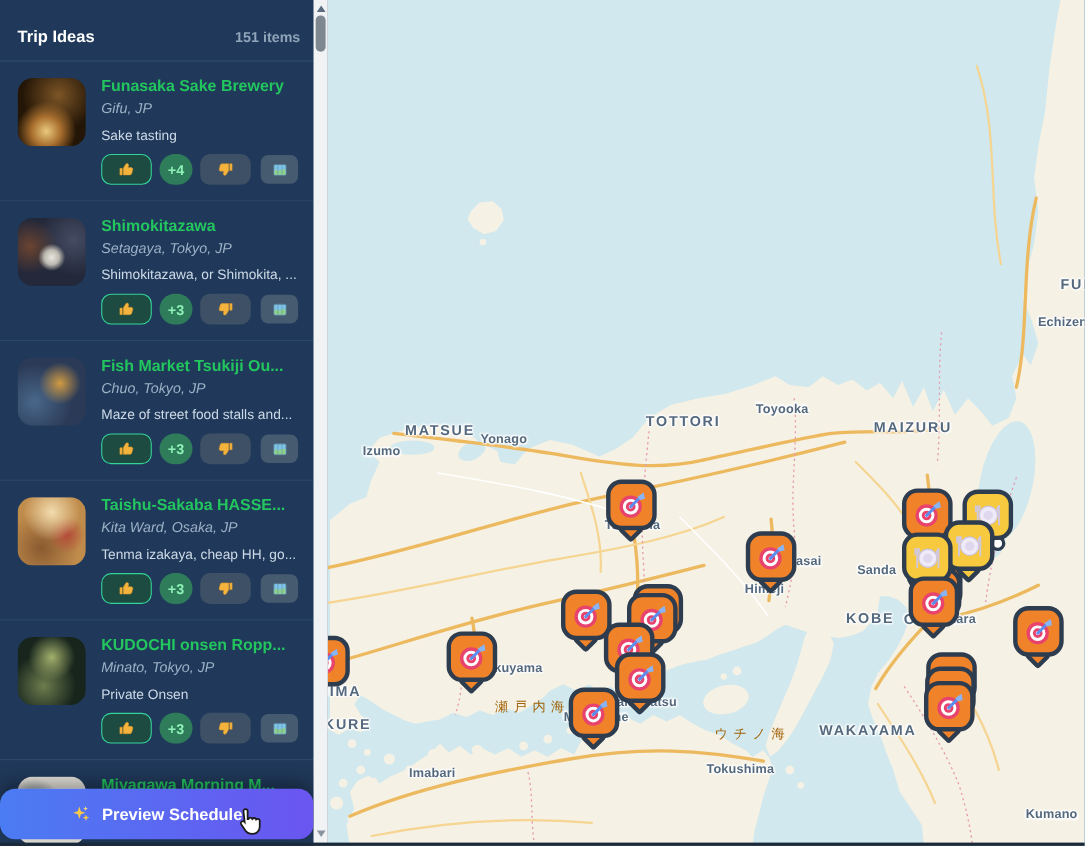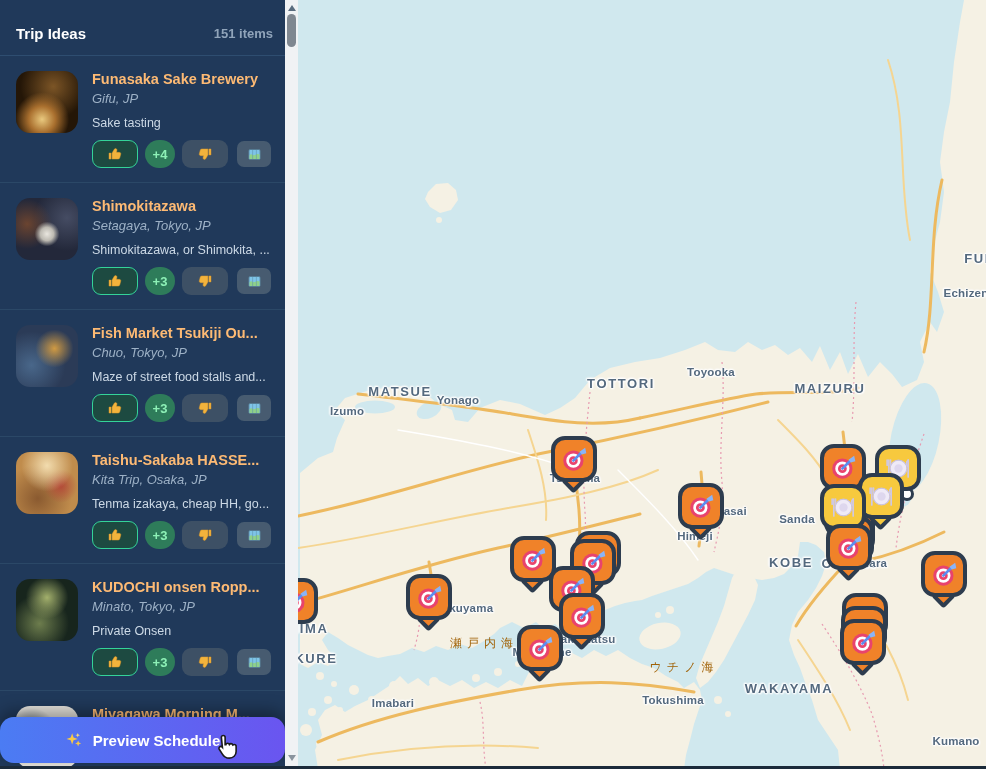--- a/index.html
+++ b/index.html
@@ -28,21 +28,21 @@
   .t3{background:radial-gradient(circle at 62% 38%, #d09a43 0%, rgba(0,0,0,0) 35%),
        radial-gradient(circle at 25% 65%, #49678a 0%, rgba(0,0,0,0) 55%), #2b3b57;}
   .t4{background:radial-gradient(circle at 50% 22%, #f2dcae 0%, rgba(0,0,0,0) 45%),
        radial-gradient(circle at 72% 55%, #b34a38 0%, rgba(0,0,0,0) 30%),
        radial-gradient(circle at 35% 75%, #8a5a30 0%, rgba(0,0,0,0) 55%), #c08c4c;}
   .t5{background:radial-gradient(circle at 50% 30%, #a3b06c 0%, rgba(0,0,0,0) 40%),
        radial-gradient(circle at 38% 72%, #6d7d4d 0%, rgba(0,0,0,0) 50%), #17251d;}
   .t6{background:radial-gradient(circle at 60% 50%, #b04a4a 0%, rgba(0,0,0,0) 35%),
        radial-gradient(circle at 25% 45%, #3a4a5a 0%, rgba(0,0,0,0) 45%), #e6e3dc;}
   .body{flex:1;min-width:0;}
-  .ttl{color:#fdba74;font-size:14.5px;font-weight:700;white-space:nowrap;overflow:hidden;}
+  .ttl{color:#22c55e;font-size:14.5px;font-weight:700;white-space:nowrap;overflow:hidden;}
   .loc{color:#9db1c6;font-size:13px;font-style:italic;margin-top:4px;white-space:nowrap;overflow:hidden;}
   .desc{color:#ccd9e6;font-size:12.5px;margin-top:10px;white-space:nowrap;overflow:hidden;}
   .row{display:flex;align-items:center;gap:7px;margin-top:10px;}
   .row button{display:flex;align-items:center;justify-content:center;border:none;cursor:pointer;padding:0;}
   .like{width:46px;height:28px;background:#1d4a41;border:1.5px solid #34d399 !important;border-radius:9px;}
   .vote{min-width:30px;height:28px;padding:0 6px;box-sizing:border-box;background:#2e7c5a;border-radius:999px;
         color:#8df0b6;font-size:13px;font-weight:700;display:flex;align-items:center;justify-content:center;}
   .dislike{width:46px;height:28px;background:#3d5065;border-radius:9px;}
   .mapbtn{margin-left:auto;width:34px;height:26px;background:#475b70;border-radius:7px;}
 
@@ -182,21 +182,21 @@
             </svg>
           </button>
       </div>
     </div>
   </div>
 
   <div class="item">
     <div class="thumb t4"></div>
     <div class="body">
       <div class="ttl">Taishu-Sakaba HASSE...</div>
-      <div class="loc">Kita Trip, Osaka, JP</div>
+      <div class="loc">Kita Ward, Osaka, JP</div>
       <div class="desc">Tenma izakaya, cheap HH, go...</div>
       <div class="row">
         <button class="like">
             <svg viewBox="0 0 24 24" width="16" height="16">
               <path d="M3,10.6 h3.2 v9 H3 z M7.6,19.6 V10.4 L10.9,4.9 C11.3,4.2 12,3.8 12.8,3.8 C14.1,3.8 15.1,5 14.9,6.3 L14.3,9.5 H18.4 C19.9,9.5 21,10.9 20.6,12.3 L19.2,17.6 C18.9,18.8 17.8,19.6 16.6,19.6 Z" fill="#f3b33c" stroke="#d9952a" stroke-width="0.7"></path>
             </svg>
           </button>
         <span class="vote">+3</span>
         <button class="dislike">
             <svg viewBox="0 0 24 24" width="16" height="16">
@@ -363,21 +363,21 @@
       <path d="M626,434 C612,474 602,514 598,548"></path>
       <path d="M120,600 C124,620 120,636 116,650"></path>
     </g>
   </svg>
   <div id="labels">
       <div class="citylabel large" style="left: 102px; top: 391px;">MATSUE</div>
       <div class="citylabel large" style="left: 323px; top: 383px;">TOTTORI</div>
       <div class="citylabel large" style="left: 532px; top: 388px;">MAIZURU</div>
       <div class="citylabel large" style="left: 493px; top: 562px;">KOBE</div>
       <div class="citylabel large" style="left: 551px; top: 563px;">OSAKA</div>
-      <div class="citylabel large" style="left: 491px; top: 688px;">WAKAYAMA</div>
+      <div class="citylabel large" style="left: 491px; top: 664px;">WAKAYAMA</div>
       <div class="citylabel large" style="left: 52px; top: 750px; margin-top: 38px;">MATSUYAMA</div>
       <div class="citylabel large" style="left: 18px; top: 658px;">KURE</div>
       <div class="citylabel large" style="left: -14px; top: 628px;">HIROSHIMA</div>
       <div class="citylabel large" style="left: 690px; top: 258px;">FUKUI</div>
       <div class="citylabel small" style="left: 160px; top: 400px;">Yonago</div>
       <div class="citylabel small" style="left: 49px; top: 411px;">Izumo</div>
       <div class="citylabel small" style="left: 413px; top: 372px;">Toyooka</div>
       <div class="citylabel small" style="left: 668px; top: 293px;">Echizen</div>
       <div class="citylabel small" style="left: 277px; top: 478px;">Tsuyama</div>
       <div class="citylabel small" style="left: 433px; top: 511px;">Kasai</div>

